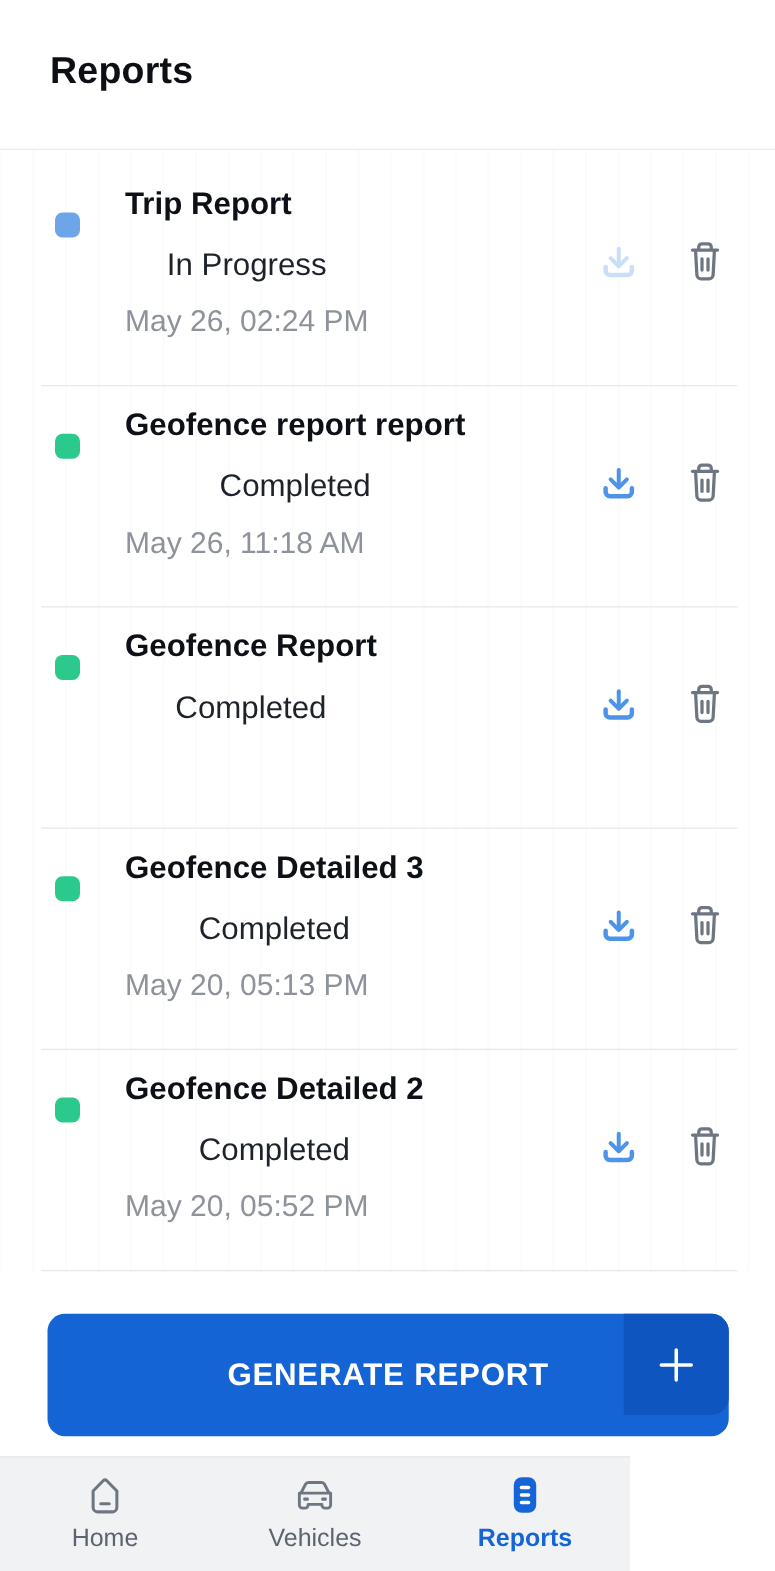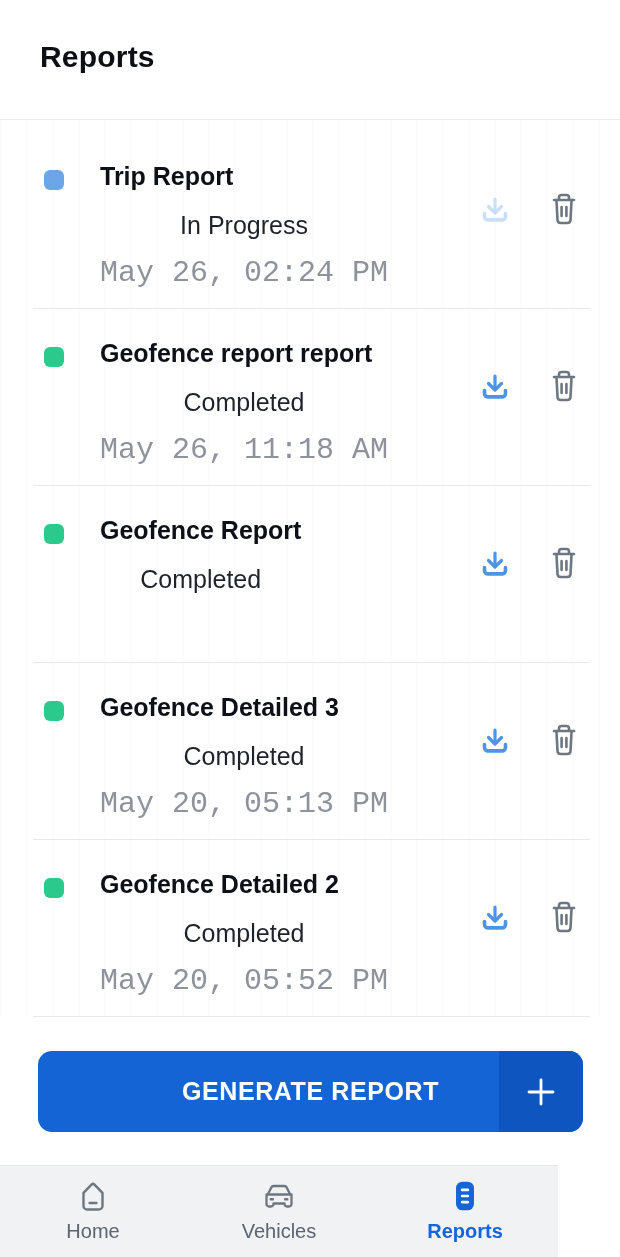--- a/index.html
+++ b/index.html
@@ -44,44 +44,43 @@
   .dot {
     position:absolute;
     left:44px; top:38px;
     width:20px; height:20px;
     border-radius:6px;
   }
   .row.completed  .dot { background:#2bc98b; }
   .row.in-progress .dot { background:#6ca6e8; }
   .texts {
     position:absolute;
-    left:100px; top:31px;
+    left:100px; top:18px;
     max-width:360px;
   }
   .title {
     font-size:25px;
     font-weight:700;
     color:#0d1117;
     line-height:1.1;
     white-space:nowrap;
   }
   .status {
     margin-top:21px;
     font-size:25px;
     font-weight:400;
     color:#1e232b;
     line-height:1.05;
     text-align:center;
   }
   .date {
     margin-top:20px;
-    font-size:30px;
+    font-size:24px;
     color:#8d929b;
     line-height:1.05;
-    font-family:Liberation Mono, monospace;
   }
   .dl-btn {
     position:absolute;
     left:477px; top:60px;
     width:36px; height:36px;
     cursor:pointer;
     background:none; border:none; padding:0;
   }
   .dl-btn svg { stroke:#4d94e9; }
   .row.in-progress .dl-btn svg { stroke:#c9dff7; }
@@ -89,21 +88,21 @@
     position:absolute;
     left:549px; top:59px;
     width:30px; height:38px;
     cursor:pointer;
     background:none; border:none; padding:0;
   }
   
   .generate-wrap { padding:34px 0 0 38px; }
   .generate-btn {
     position:relative;
-    width:545px; height:81px;
+    width:545px; height:98px;
     background:#1464d6;
     border:none;
     border-radius:14px;
     cursor:pointer;
     display:flex; align-items:center; justify-content:center;
   }
   .generate-label {
     color:#ffffff;
     font-size:25px;
     font-weight:700;
@@ -115,21 +114,21 @@
     right:0; top:0;
     width:84px; height:81px;
     background:#0e55c0;
     border-radius:0 14px 14px 0;
     display:flex; align-items:center; justify-content:center;
   }
   
   .bottom-nav {
     position:absolute;
     left:0; bottom:0;
-    width:558px; height:92px;
+    width:504px; height:92px;
     background:#f0f2f4;
     border-top:1px solid #e3e5e9;
     display:flex;
   }
   .nav-item {
     flex:1 1 0;
     display:flex;
     flex-direction:column;
     align-items:center;
     justify-content:flex-start;

